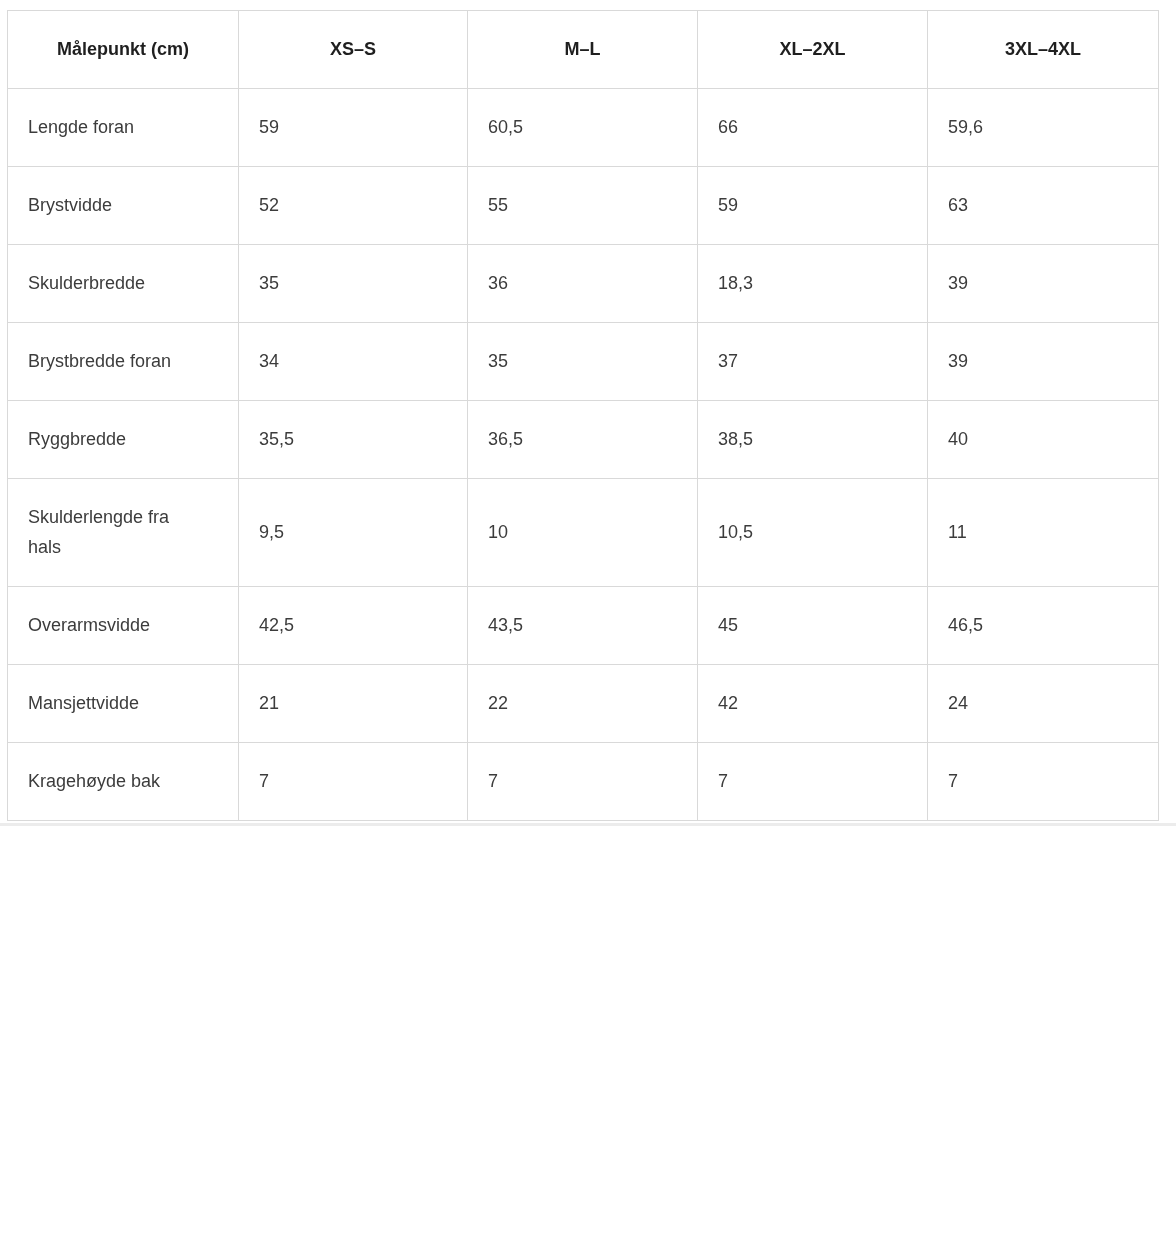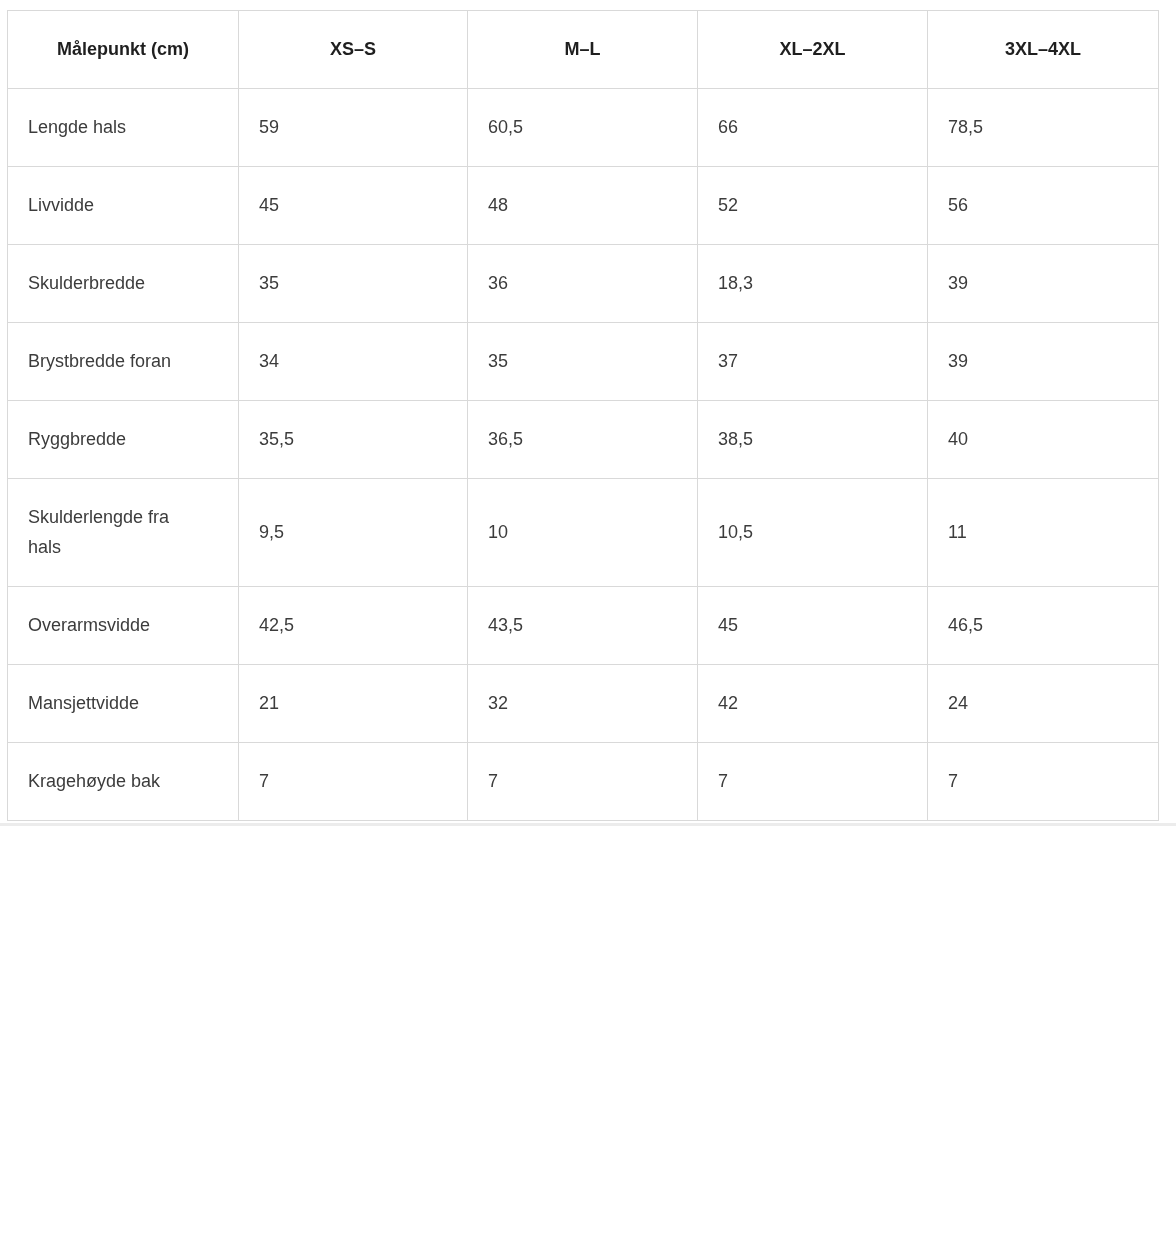--- a/index.html
+++ b/index.html
@@ -71,32 +71,32 @@
       <tr>
         <th>Målepunkt (cm)</th>
         <th>XS–S</th>
         <th>M–L</th>
         <th>XL–2XL</th>
         <th>3XL–4XL</th>
       </tr>
     </thead>
     <tbody>
       <tr>
-        <td class="row-label">Lengde hals</td>
+        <td class="row-label">Lengde foran</td>
         <td>59</td>
         <td>60,5</td>
         <td>66</td>
-        <td>78,5</td>
+        <td>59,6</td>
       </tr>
       <tr>
-        <td class="row-label">Livvidde</td>
-        <td>45</td>
-        <td>48</td>
+        <td class="row-label">Brystvidde</td>
         <td>52</td>
-        <td>56</td>
+        <td>55</td>
+        <td>59</td>
+        <td>63</td>
       </tr>
       <tr>
         <td class="row-label">Skulderbredde</td>
         <td>35</td>
         <td>36</td>
         <td>18,3</td>
         <td>39</td>
       </tr>
       <tr>
         <td class="row-label">Brystbredde foran</td>
@@ -122,21 +122,21 @@
       <tr>
         <td class="row-label">Overarmsvidde</td>
         <td>42,5</td>
         <td>43,5</td>
         <td>45</td>
         <td>46,5</td>
       </tr>
       <tr>
         <td class="row-label">Mansjettvidde</td>
         <td>21</td>
-        <td>32</td>
+        <td>22</td>
         <td>42</td>
         <td>24</td>
       </tr>
       <tr>
         <td class="row-label">Kragehøyde bak</td>
         <td>7</td>
         <td>7</td>
         <td>7</td>
         <td>7</td>
       </tr>

